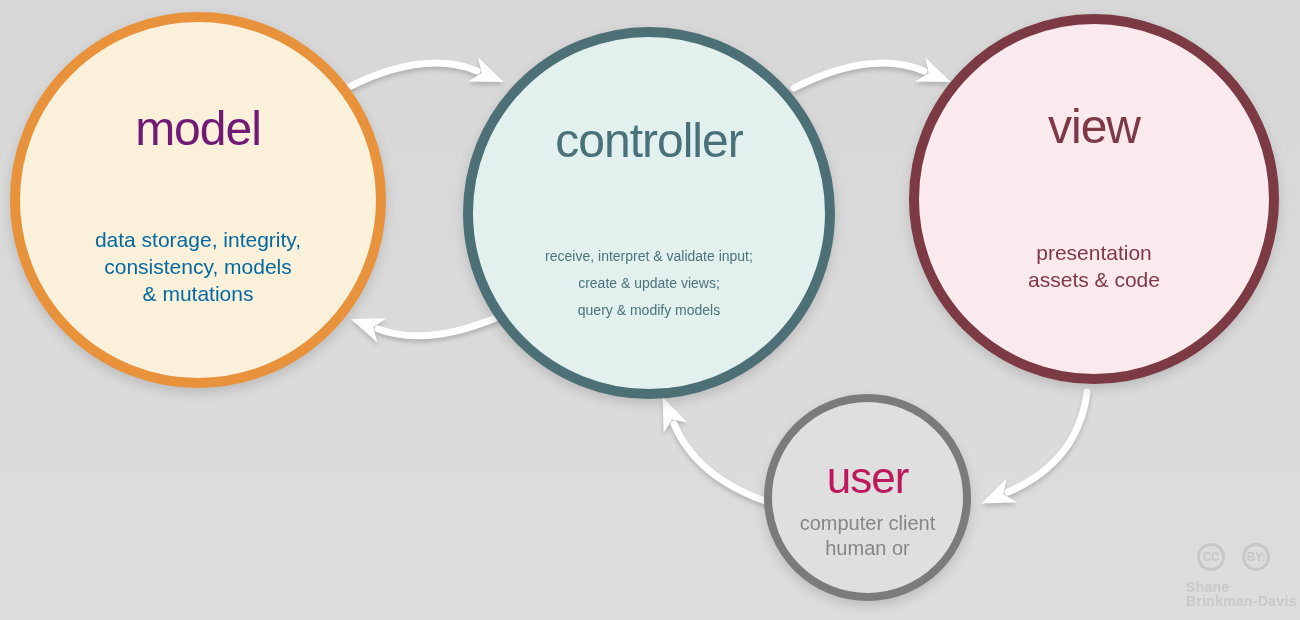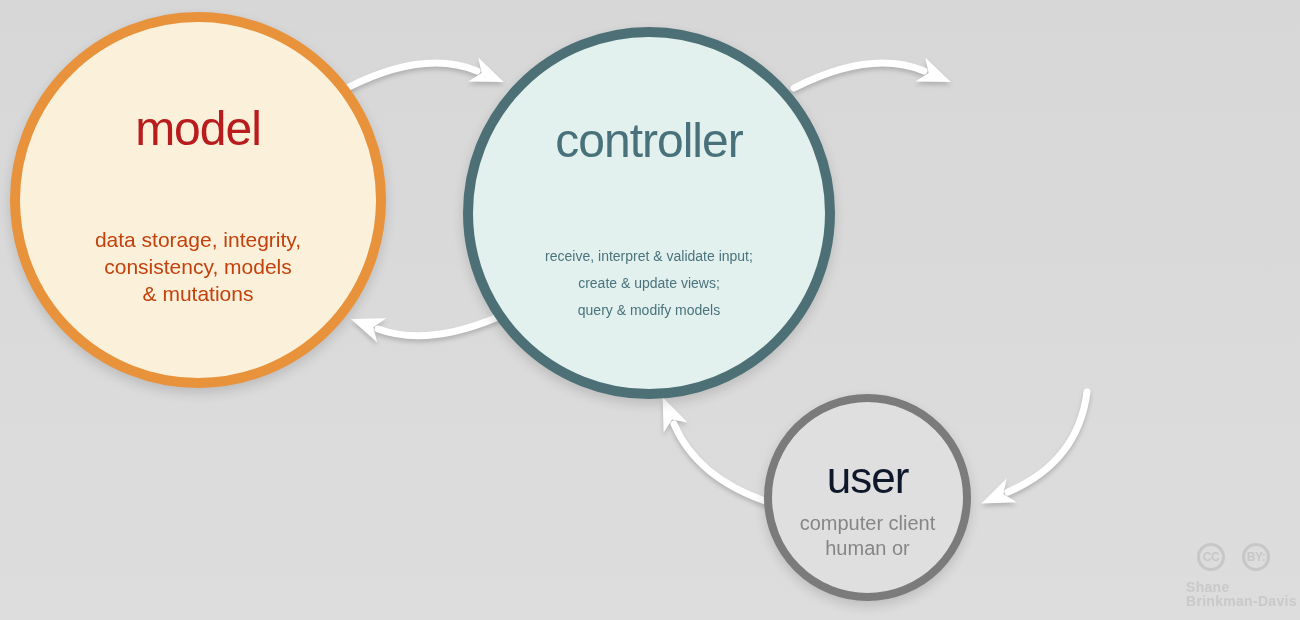--- a/index.html
+++ b/index.html
@@ -39,42 +39,42 @@
   .node .body {
     position: absolute; left: 0; right: 0;
     text-align: center;
   }
   .node .body div { white-space: nowrap; }
 
   #node-model {
     left: 10px; top: 12px; width: 376px; height: 376px;
     background: #fbf1db; border: 10px solid #e8923c;
   }
-  #node-model .title { top: 79px; font-size: 48px; color: #b91c1c; }
-  #node-model .body  { top: 204px; font-size: 21px; line-height: 27px; color: #c2410c; }
+  #node-model .title { top: 79px; font-size: 48px; color: #701a75; }
+  #node-model .body  { top: 204px; font-size: 21px; line-height: 27px; color: #0369a1; }
 
   #node-controller {
     left: 463px; top: 27px; width: 372px; height: 372px;
     background: #e3f1ee; border: 10px solid #4c7076;
   }
   #node-controller .title { top: 76px; font-size: 48px; color: #48717b; }
   #node-controller .body  { top: 206px; font-size: 14px; line-height: 27px; color: #4a737c; }
 
   #node-view {
     left: 909px; top: 14px; width: 370px; height: 370px;
     background: #fbeaed; border: 10px solid #7b3a44;
   }
   #node-view .title { top: 75px; font-size: 48px; color: #7d3a46; }
   #node-view .body  { top: 215px; font-size: 21px; line-height: 27px; color: #7d3a46; }
 
   #node-user {
     left: 764px; top: 394px; width: 207px; height: 207px;
     background: #dfdfdf; border: 8px solid #7b7b7b;
   }
-  #node-user .title { top: 51px; font-size: 44px; color: #0f172a; }
+  #node-user .title { top: 51px; font-size: 44px; color: #be185d; }
   #node-user .body  { top: 109px; font-size: 20px; line-height: 25px; color: #868686; }
 
   
   #attribution { position: absolute; left: 1186px; top: 543px; color: #c7c7c7; }
   .cc-badges { display: flex; gap: 17px; margin-left: 11px; }
   .cc-ring {
     width: 28px; height: 28px;
     border: 3px solid #c7c7c7; border-radius: 50%;
     box-sizing: border-box;
     display: flex; align-items: center; justify-content: center;
@@ -112,20 +112,27 @@
 
   <div class="node" id="node-controller">
     <div class="title">controller</div>
     <div class="body">
       <div>receive, interpret &amp; validate input;</div>
       <div>create &amp; update views;</div>
       <div>query &amp; modify models</div>
     </div>
   </div>
 
+  <div class="node" id="node-view">
+    <div class="title">view</div>
+    <div class="body">
+      <div>presentation</div>
+      <div>assets &amp; code</div>
+    </div>
+  </div>
 
   <div class="node" id="node-user">
     <div class="title">user</div>
     <div class="body">
       <div>computer client</div>
       <div>human or</div>
     </div>
   </div>
 
   <div id="attribution">

